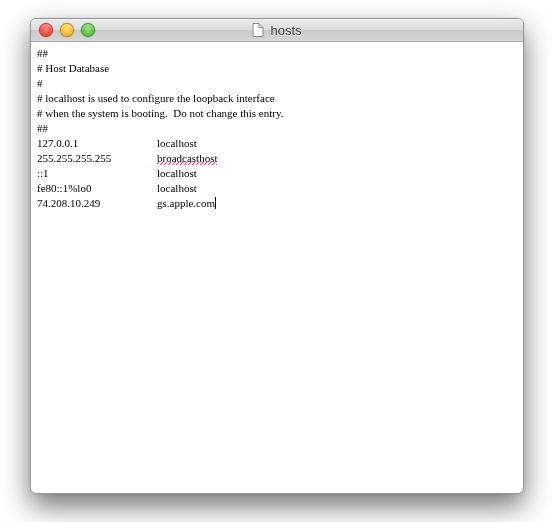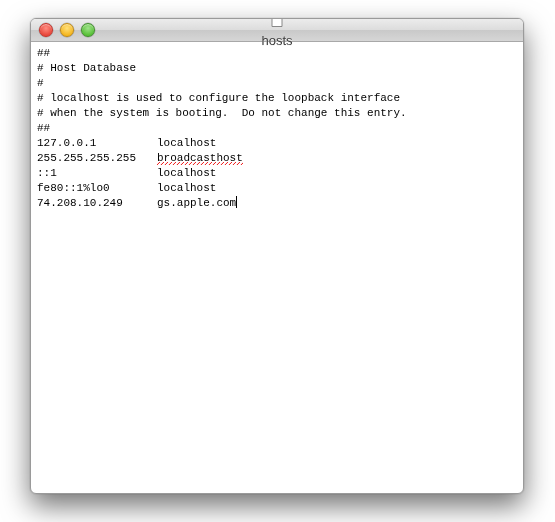--- a/index.html
+++ b/index.html
@@ -49,30 +49,29 @@
     left: 0; right: 0;
     text-align: center;
     font-size: 13px;
     color: #3a3a3a;
     text-shadow: 0 1px 0 #f5f5f5;
     pointer-events: none;
     display: flex;
     justify-content: center;
     align-items: center;
     gap: 6px;
-    flex-direction: column;
   }
   .doc-icon {
     width: 12px;
     height: 14px;
     display: inline-block;
   }
   .content {
     padding: 4px 6px;
-    font-family: Liberation Mono, monospace;
+    font-family: Liberation Serif, serif;
     font-size: 11px;
     line-height: 15px;
     color: #000;
     white-space: pre;
   }
   .squiggle {
     background: repeating-linear-gradient(135deg,
       transparent 0, transparent 1px,
       #e11 1px, #e11 2px,
       transparent 2px, transparent 3px) bottom repeat-x;

